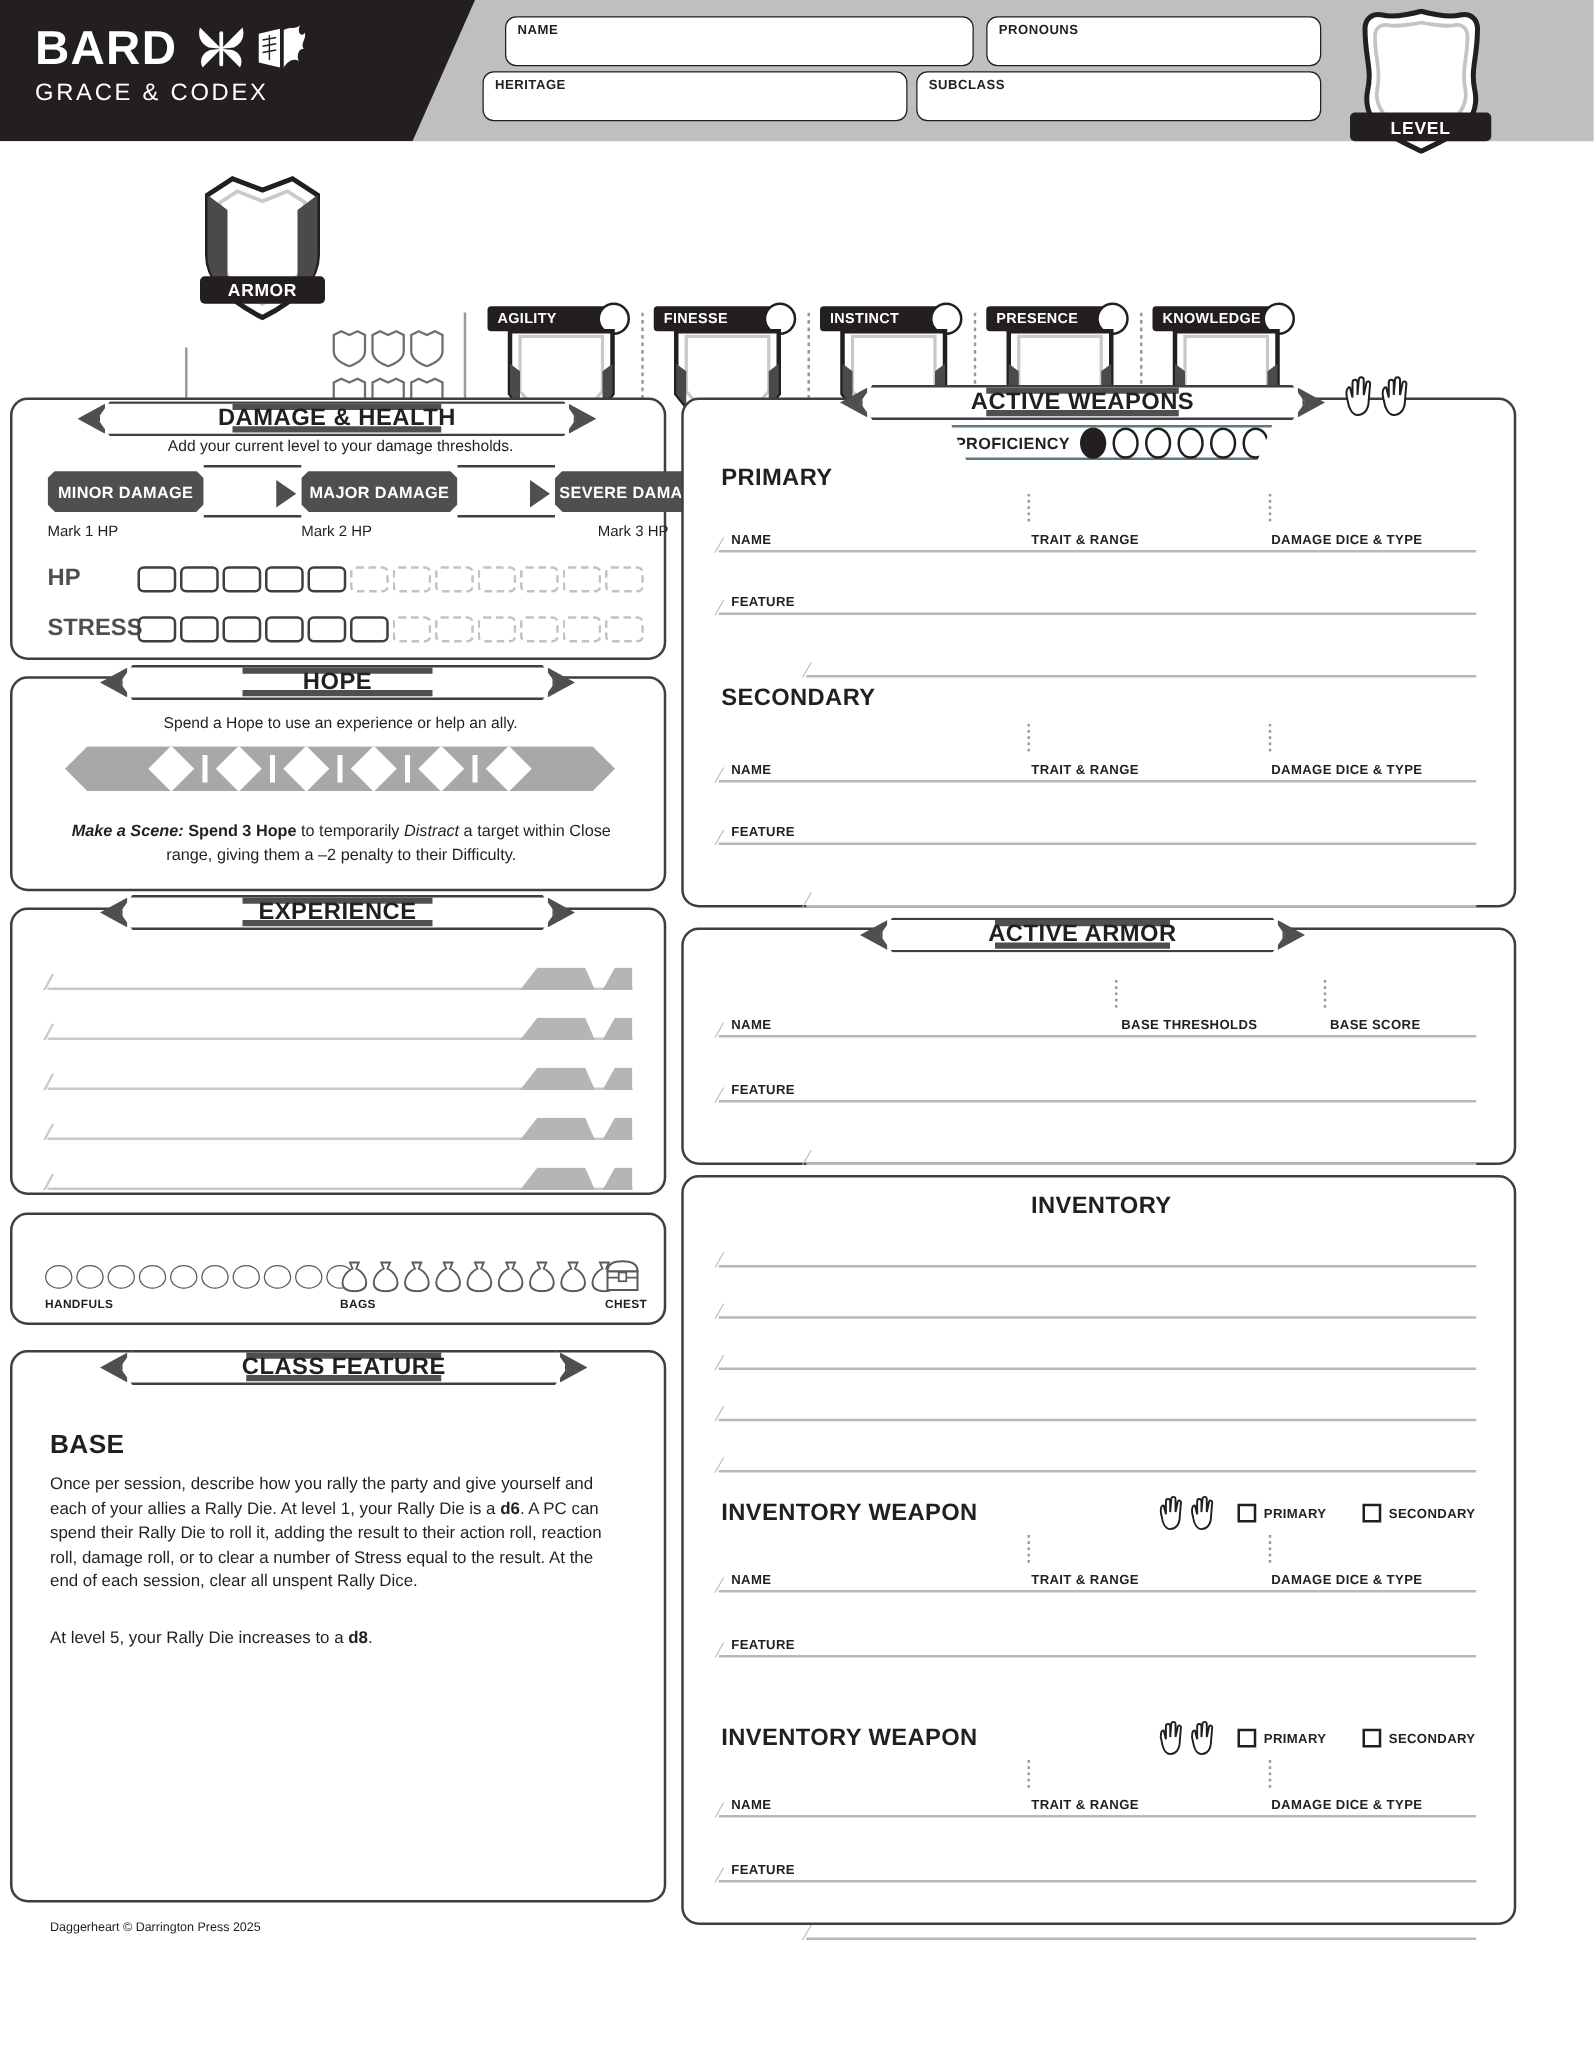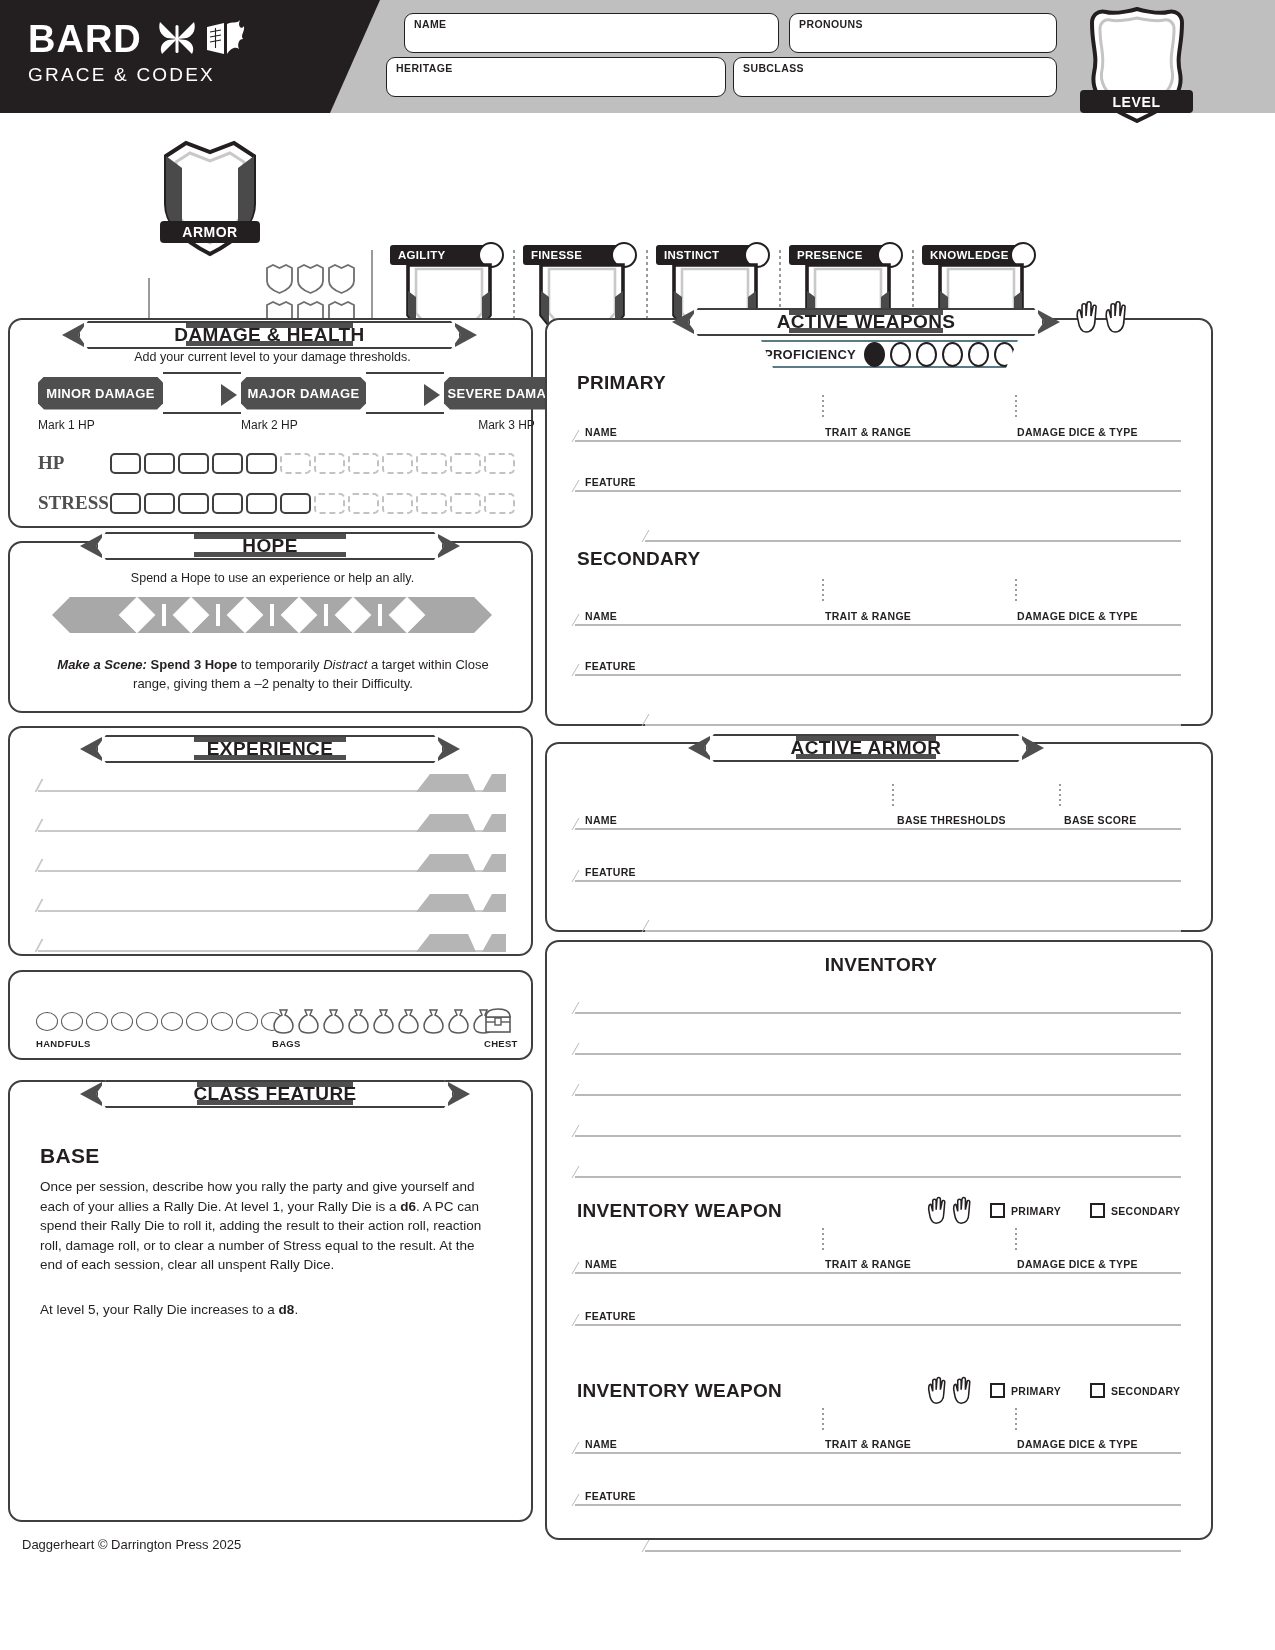--- a/index.html
+++ b/index.html
@@ -110,21 +110,21 @@
                        calc(100% - 6px) 100%, 6px 100%, 0 calc(100% - 6px));
   }
   .thresh-gap { width:78px; height:42px; border-top:2px solid #3f3f3f; border-bottom:2px solid #3f3f3f;
     position:relative; }
   .thresh-gap::after {
     content:""; position:absolute; right:4px; top:10px; width:0; height:0;
     border-left:16px solid #4f4f4f; border-top:11px solid transparent; border-bottom:11px solid transparent;
   }
   .mark-labels { position:absolute; display:flex; font-size:12px; }
 
-  .track-row { position:absolute; display:flex; align-items:center;font-family:Liberation Serif, serif; }
+  .track-row { position:absolute; display:flex; align-items:center; }
   .track-label { font-size:19px; font-weight:bold; color:#4f4f4f; width:72px; }
   .pip { width:31px; height:21px; border-radius:5px; margin-right:3px; }
   .pip.solid { border:2px solid #3f3f3f; }
   .pip.dashed { border:2px dashed #c2c2c2; }
 
   .hope-bar {
     position:absolute; background:#a8a8a8; height:36px; display:flex; align-items:center;
     justify-content:center; gap:0;
     clip-path: polygon(18px 0, calc(100% - 18px) 0, 100% 50%, calc(100% - 18px) 100%, 18px 100%, 0 50%);
   }
@@ -162,21 +162,21 @@
     clip-path: polygon(14px 0, calc(100% - 14px) 0, calc(100% - 26px) 100%, 26px 100%);
     display:flex; align-items:center; justify-content:center; gap:6px;
   }
   .prof-oval { width:21px; height:25px; border-radius:50%; border:2.2px solid #231f20; background:#fff; }
   .prof-oval.filled { background:#231f20; }
   .prof-word { font-size:13px; font-weight:bold; letter-spacing:.3px; margin-right:2px; }
 
   .chkbox { width:15px; height:15px; border:2px solid #231f20; background:#fff; display:inline-block; }
   .chk-label { font-size:10.5px; font-weight:bold; letter-spacing:.3px; }
 
-  .footer { position:absolute; left:22px; top:1537px; font-size:13px; }
+  .footer { position:absolute; left:40px; top:1537px; font-size:10px; }
 
   .hand-icons { position:absolute; display:flex; gap:1px; }
 </style>
 </head>
 <body>
 
 <div class="sheet">
 
   <div class="header">
     <div class="header-black"></div>
@@ -496,21 +496,21 @@
           <div class="exp-rule"></div>
           <div class="exp-bonus"></div>
         </div>
         <div class="exp-line" style="left: 28px; top: 202px; width: 468px;">
           <div class="exp-hook"></div>
           <div class="exp-rule"></div>
           <div class="exp-bonus"></div>
         </div>
       </div>
   </div>
-  <div class="banner" style="left:80px;top:733px;width:380px;">
+  <div class="banner" style="left:80px;top:714px;width:380px;">
     <div class="banner-cap-l"></div>
     <div class="banner-cap-r"></div>
     <div class="banner-body">
       <div class="banner-under"></div>
       <div class="banner-under2"></div>
     </div>
     <span class="banner-text">EXPERIENCE</span>
   </div>
 
   <div class="panel" style="left:8px;top:970px;width:525px;height:90px;">

